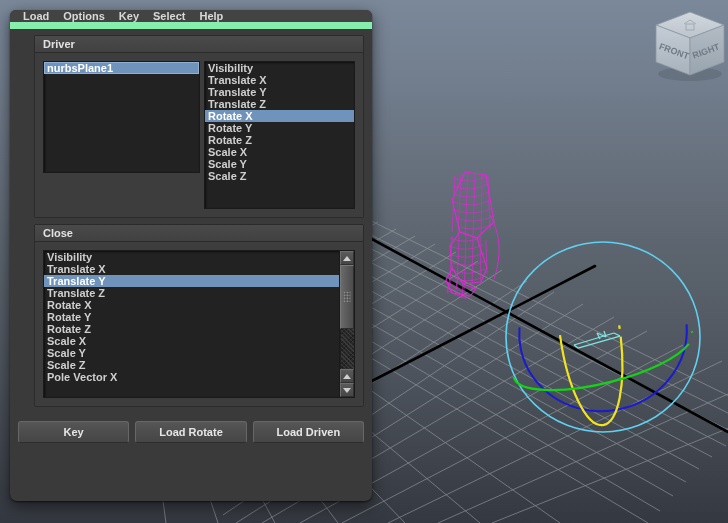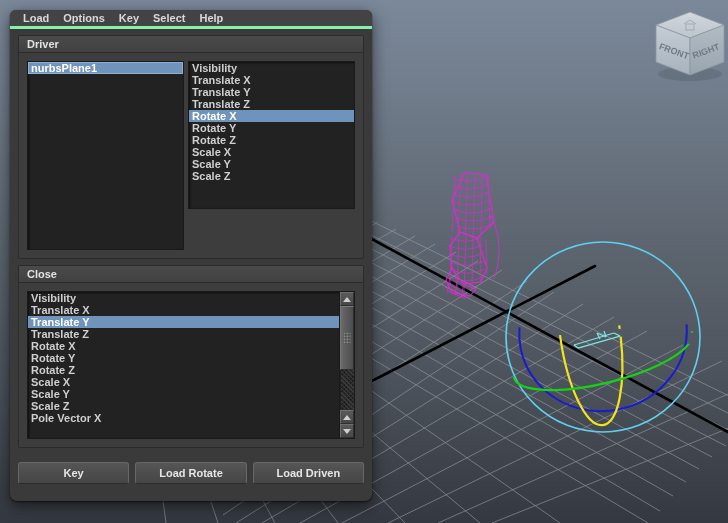--- a/index.html
+++ b/index.html
@@ -82,38 +82,38 @@
     font-size: 12px;
     font-weight: bold;
     color: #4a4a4a;
     letter-spacing: 0.2px;
   }
 
   
   .menubar {
     height: 19px;
     background: #434343;
-    border-bottom: 3px solid #86efac;
+    border-bottom: 7px solid #86efac;
     display: flex;
     align-items: center;
     padding-left: 6px;
     box-sizing: border-box;
   }
   .menu-item {
     color: #d9d9d9;
     font-size: 11px;
     font-weight: bold;
     padding: 1px 7px;
     cursor: default;
     white-space: nowrap;
   }
 
   
   .win-body {
-    padding: 6px 8px 0 8px;
+    padding: 6px 8px 0 24px;
     background: #3a3a3a;
     box-sizing: border-box;
   }
 
   
   .group {
     margin-bottom: 6px;
     border: 1px solid #2b2b2b;
     border-radius: 2px;
     background: #3d3d3d;
@@ -425,21 +425,21 @@
       <div class="menu-item">Key</div>
       <div class="menu-item">Select</div>
       <div class="menu-item">Help</div>
     </div>
 
     <div class="win-body">
 
       <div class="group">
         <div class="group-header">Driver</div>
         <div class="group-body">
-          <div class="listbox list-left" style="height:189px">
+          <div class="listbox list-left" style="height:112px">
             <div class="list-row node">nurbsPlane1</div>
           </div>
           <div class="listbox list-right" style="height:148px">
             <div class="list-items">
               <div class="list-row">Visibility</div>
               <div class="list-row">Translate X</div>
               <div class="list-row">Translate Y</div>
               <div class="list-row">Translate Z</div>
               <div class="list-row selected">Rotate X</div>
               <div class="list-row">Rotate Y</div>

